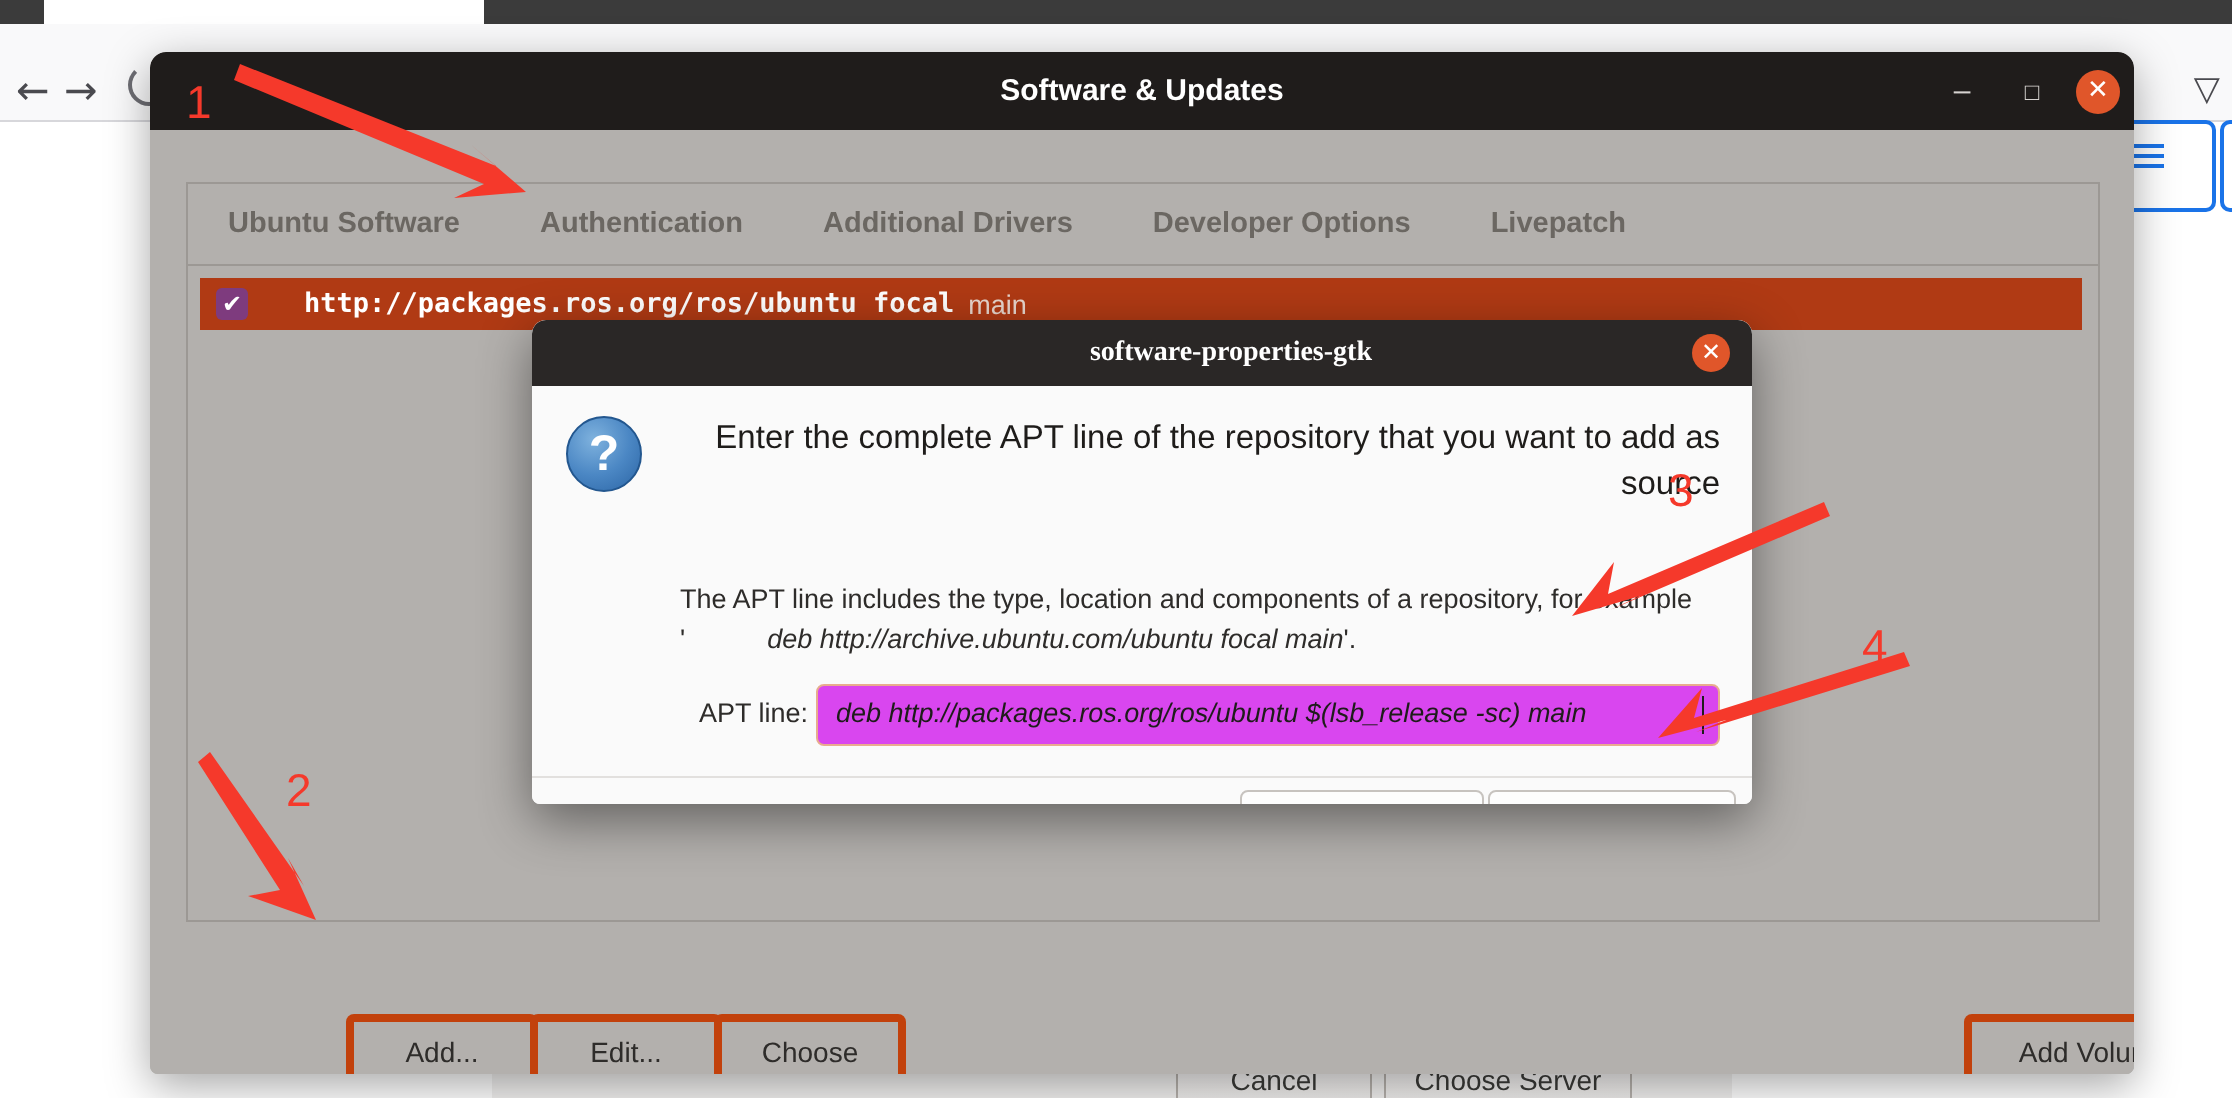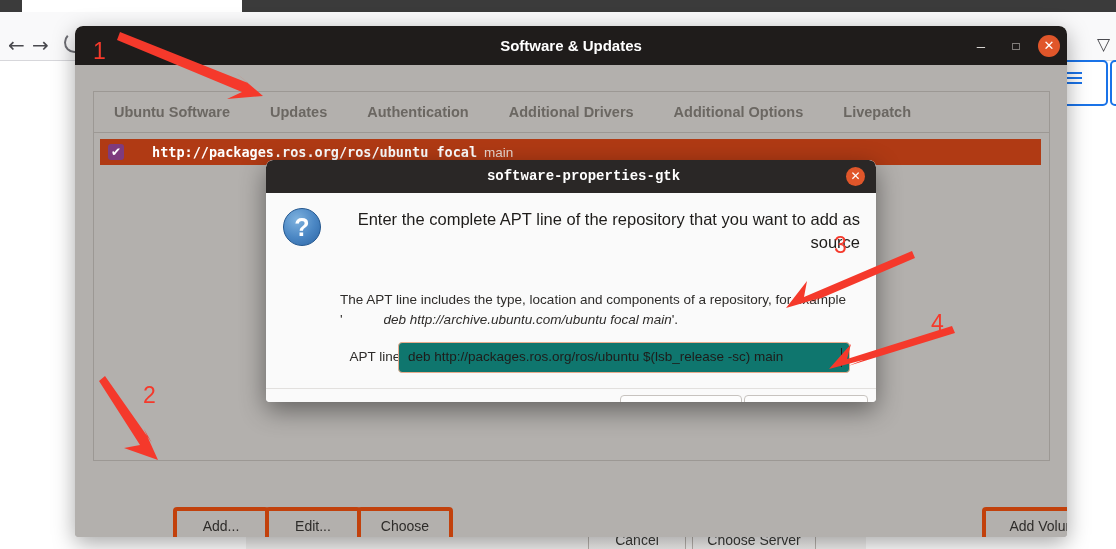--- a/index.html
+++ b/index.html
@@ -315,21 +315,22 @@
   }
   .spg-title {
     position: absolute;
     left: 0; top: 0;
     width: 635px; height: 33px;
     line-height: 33px;
     text-align: center;
     color: #ffffff;
     font-size: 14px;
     font-weight: bold;
-    font-family: Liberation Mono, monospace;
+    font-family: Liberation Serif, serif;
+    padding-left: 32px;
   }
   .spg-close {
     position: absolute;
     left: 580px; top: 7px;
     width: 19px; height: 19px;
     border-radius: 50%;
     background: #e0562a;
     color: #ffffff;
     font-size: 12px;
     line-height: 19px;
@@ -387,27 +388,28 @@
     position: absolute;
     left: 68px; top: 8px;
     width: 70px;
     text-align: right;
     font-size: 13.5px;
     color: #2e2c2a;
     font-family: "Liberation Sans", sans-serif;
   }
   .spg-aptinput {
     position: absolute;
-    left: 132px; top: 1px;
+    left: 142px; top: 1px;
     width: 452px; height: 31px;
-    background: #0f766e;
+    background: #d946ef;
     border: 1px solid #e8ac8e;
     border-radius: 4px;
     box-sizing: border-box;
     overflow: hidden;
+    font-style: italic;
   }
   .spg-apttext {
     position: absolute;
     left: 9px; top: 6px;
     font-size: 13.5px;
     color: #1e1c1a;
     white-space: nowrap;
     font-family: "Liberation Sans", sans-serif;
   }
   .spg-caret {
@@ -496,24 +498,23 @@
       <div class="su-min">–</div>
       <div class="su-max">□</div>
       <div class="su-close">✕</div>
     </div>
 
     <div class="su-body">
 
       <div class="su-notebook">
         <div class="su-tabs">
           <div class="su-tab">Ubuntu Software</div>
-          <div class="su-tab">Updates</div>
           <div class="su-tab">Authentication</div>
           <div class="su-tab">Additional Drivers</div>
-          <div class="su-tab">Additional Options</div>
+          <div class="su-tab">Developer Options</div>
           <div class="su-tab">Livepatch</div>
         </div>
 
         <div class="su-listarea">
           <div class="su-repo-row">
             <span class="su-check">✔</span>
             <span class="su-repo-url">http://packages.ros.org/ros/ubuntu focal</span>
             <span class="su-repo-comp">main</span>
           </div>
         </div>

